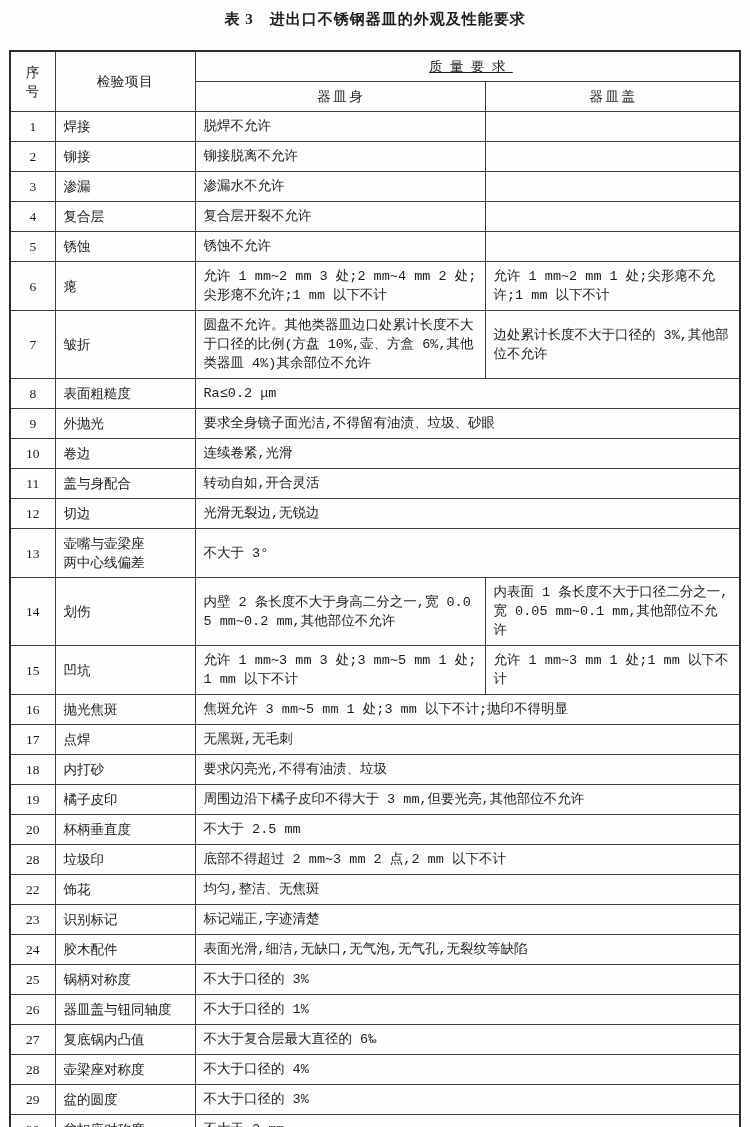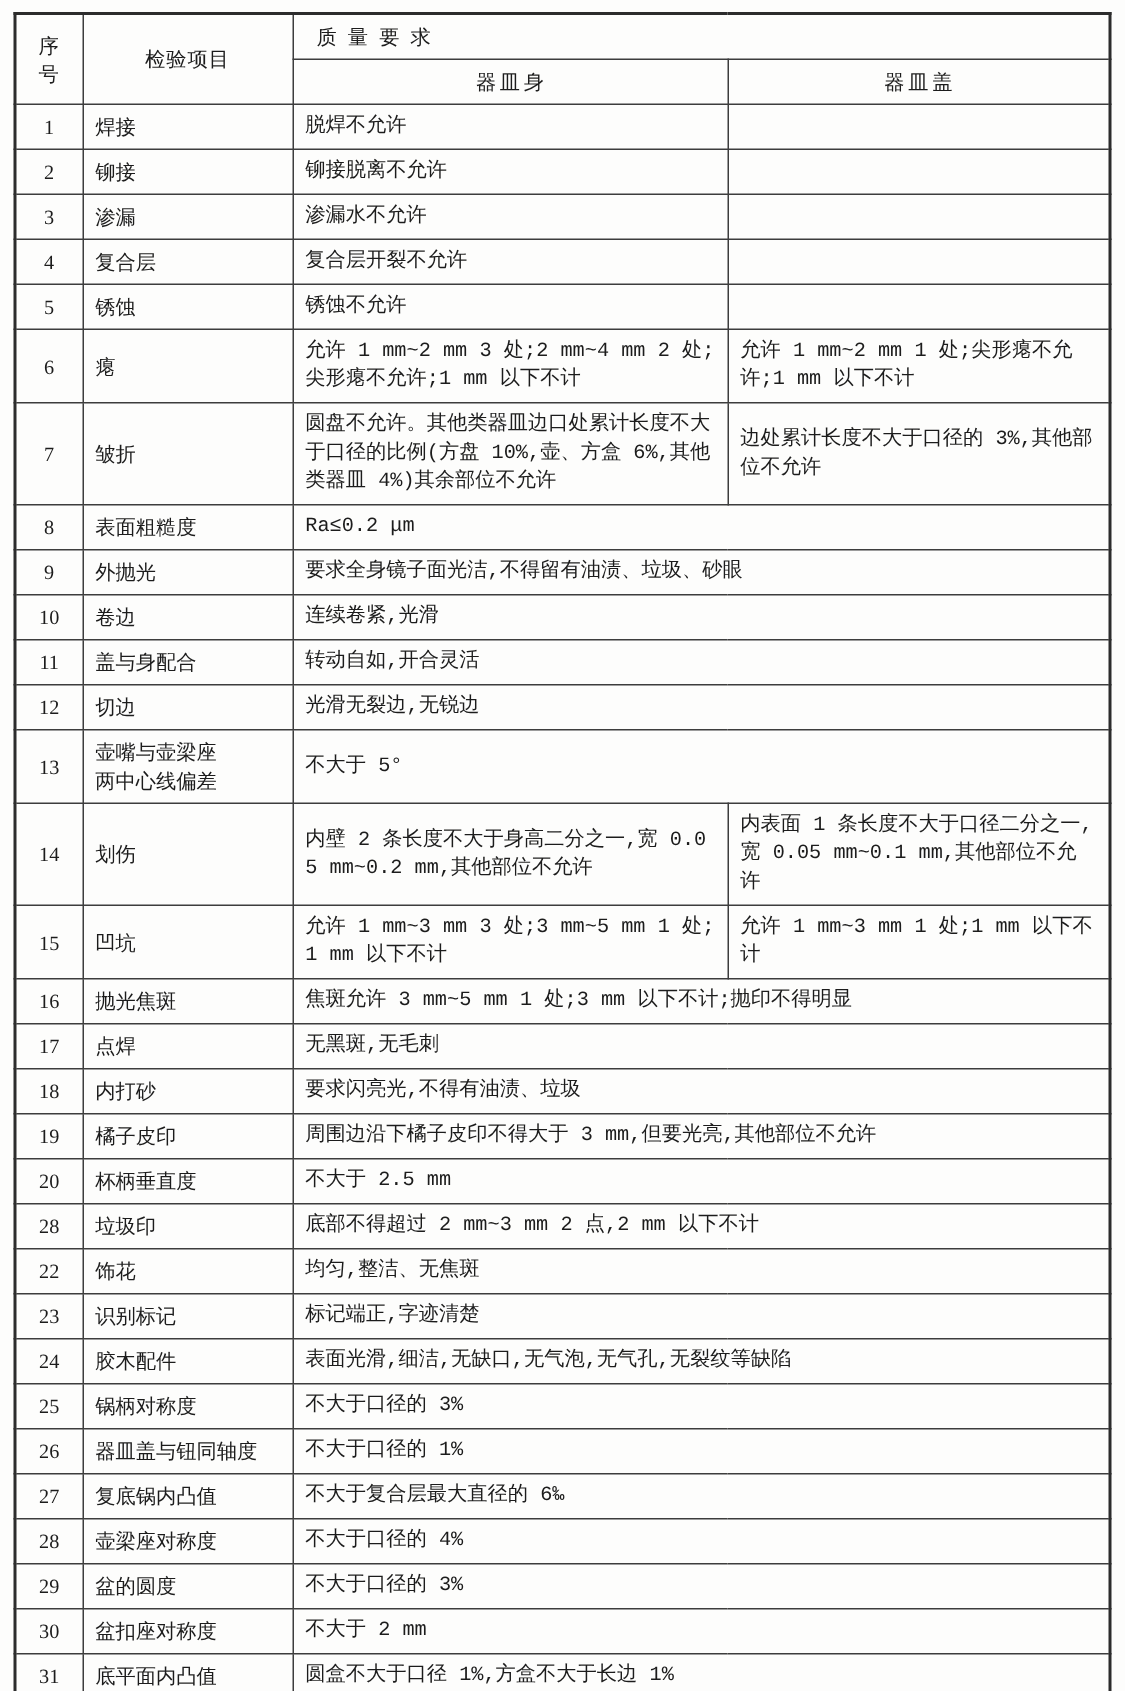--- a/index.html
+++ b/index.html
@@ -37,31 +37,32 @@
   table.spec col.w-lid  { width: 255px; }
   table.spec th, table.spec td {
     border: 1px solid #3d3d3d;
     padding: 5px 8px;
     line-height: 19px;
     vertical-align: middle;
     box-sizing: border-box;
     word-break: break-all;
   }
   table.spec { border: 2px solid #2c2c2c; }
-  th.h-quality { letter-spacing: 0.55em; text-indent: 0.55em; font-weight: normal; text-align: left; }
+  th.h-quality { letter-spacing: 0.55em; text-indent: 0.55em; font-weight: normal; text-align: center; text-decoration: underline; }
   th.h-sub     { letter-spacing: 0.18em; text-indent: 0.18em; font-weight: normal; text-align: center; }
   th.h-no, th.h-item { font-weight: normal; text-align: center; letter-spacing: 0.05em; }
   td.c-no   { text-align: center; padding-left: 2px; padding-right: 2px; }
   td.c-item { text-align: left; white-space: pre-line; padding-left: 4px; padding-right: 4px; }
   td.c-req  { text-align: left; font-family: Liberation Mono, monospace; }
 </style>
 </head>
 <body>
 
 <div class="page">
+  <h1 class="doc-title">表 3　进出口不锈钢器皿的外观及性能要求</h1>
 
   <table class="spec">
     <colgroup>
       <col class="w-no">
         <col class="w-item">
         <col class="w-body">
         <col class="w-lid">
     </colgroup>
     <thead>
       <tr>
@@ -139,21 +140,21 @@
         </tr>
         <tr>
           <td class="c-no">12</td>
           <td class="c-item">切边</td>
           <td class="c-req" colspan="2">光滑无裂边,无锐边</td>
         </tr>
         <tr>
           <td class="c-no">13</td>
           <td class="c-item">壶嘴与壶梁座
 两中心线偏差</td>
-          <td class="c-req" colspan="2">不大于 5°</td>
+          <td class="c-req" colspan="2">不大于 3°</td>
         </tr>
         <tr>
           <td class="c-no">14</td>
           <td class="c-item">划伤</td>
           <td class="c-req">内壁 2 条长度不大于身高二分之一,宽 0.05 mm~0.2 mm,其他部位不允许</td>
           <td class="c-req">内表面 1 条长度不大于口径二分之一,宽 0.05 mm~0.1 mm,其他部位不允许</td>
         </tr>
         <tr>
           <td class="c-no">15</td>
           <td class="c-item">凹坑</td>

